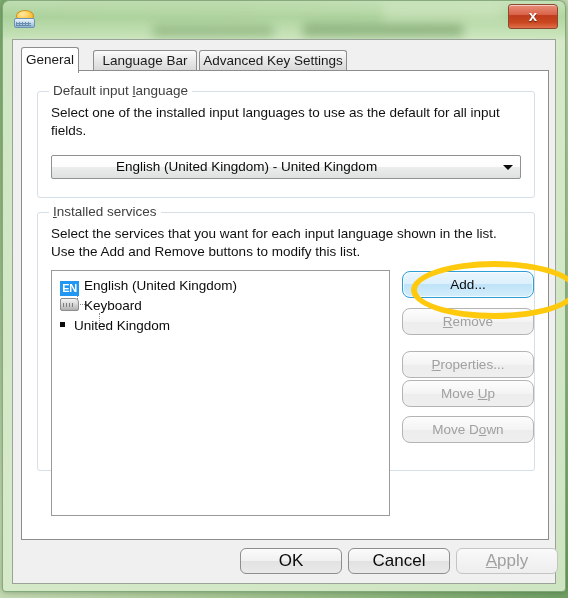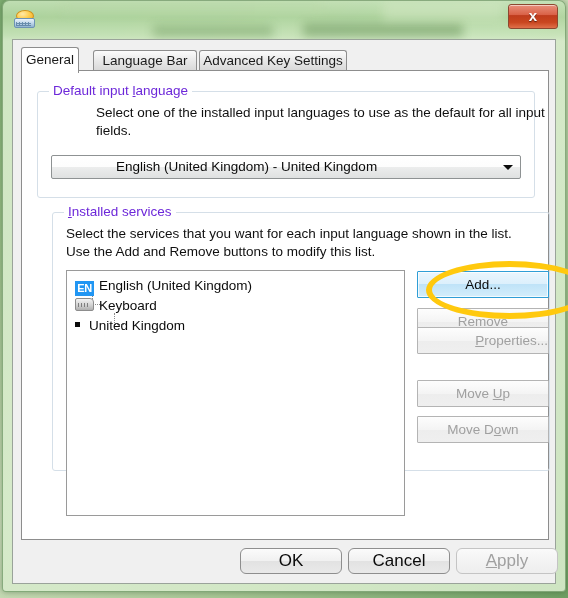--- a/index.html
+++ b/index.html
@@ -185,41 +185,41 @@
     border: 1px solid #d5dfe8;
     border-radius: 3px;
     background: transparent;
   }
   .group-legend {
     position: absolute;
     top: -9px; left: 11px;
     padding: 0 4px;
     background: #ffffff;
     font-size: 13.5px;
-    color: #6d28d9;
+    color: #404040;
     white-space: nowrap;
   }
   .acc { text-decoration: underline; }
 
   #group-default {
     left: 15px; top: 20px;
     width: 498px; height: 107px;
   }
   #group-installed {
     left: 15px; top: 141px;
-    width: 498px; height: 259px; margin-left: 15px;
+    width: 498px; height: 259px;
   }
 
   .group-desc {
     position: absolute;
     font-size: 13.5px;
     color: #101010;
     line-height: 18px;
   }
-  #default-desc   { left: 13px; top: 12px; width: 470px; margin-left: 45px; }
+  #default-desc   { left: 13px; top: 12px; width: 470px; }
   #installed-desc { left: 13px; top: 12px; width: 470px; }
 
   
   #combo {
     position: absolute;
     left: 13px; top: 63px;
     width: 470px; height: 24px;
     box-sizing: border-box;
     border: 1px solid #8e9293;
     border-radius: 2px;
@@ -323,39 +323,39 @@
   #line-v2 { left: 47px; top: 42px;  height: 12px; }
   #line-h2 { left: 47px; top: 53px;  width: 10px; }
 
   
   .sidebtn {
     position: absolute;
     left: 364px;
     width: 132px; height: 27px;
     box-sizing: border-box;
     border: 1px solid #b4b4b4;
-    border-radius: 1px;
+    border-radius: 8px;
     background: linear-gradient(180deg, #fdfdfd 0%, #f4f4f4 50%, #ededed 51%, #efefef 100%);
     font-size: 13.5px;
     color: #a0a0a0;
     line-height: 25px;
     text-align: center;
     cursor: default;
     white-space: nowrap;
   }
   #btn-add {
     top: 58px;
     border: 1px solid #2f9ed6;
     background: linear-gradient(180deg, #eaf6fd 0%, #dcf0fc 48%, #bfe3f8 50%, #d4eefb 100%);
     color: #0b0b0b;
     box-shadow: inset 0 0 0 1px rgba(255,255,255,0.75);
     cursor: pointer;
   }
   #btn-remove     { top: 95px; }
-  #btn-properties { top: 114px; text-align: right; }
+  #btn-properties { top: 138px; }
   #btn-moveup     { top: 167px; }
   #btn-movedown   { top: 203px; }
 
   
   #highlight-ellipse {
     position: absolute;
     left: 373px; top: 48px;
     width: 167px; height: 58px;
     border: 6px solid #ffc90e;
     border-radius: 50%;

